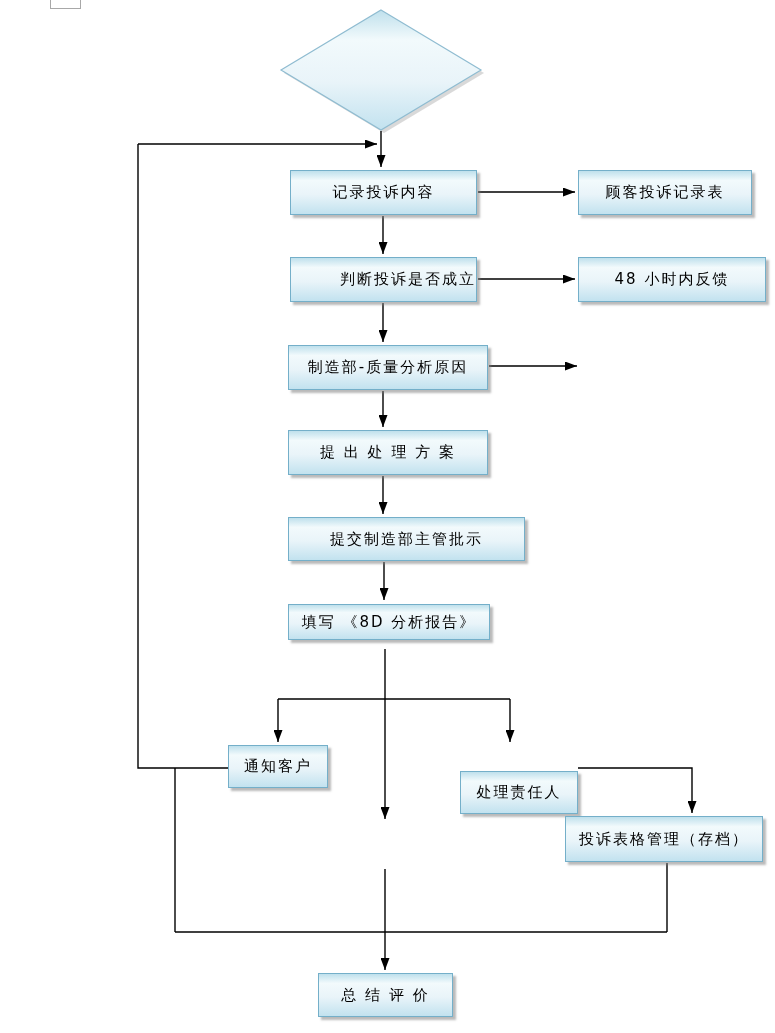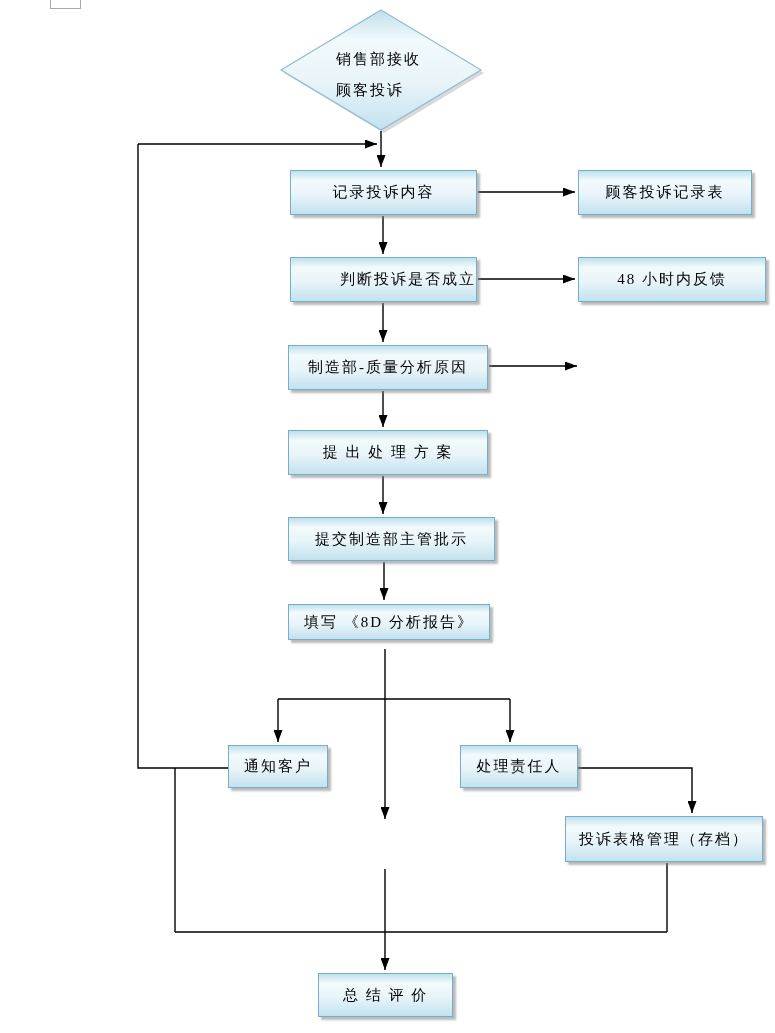--- a/index.html
+++ b/index.html
@@ -17,21 +17,21 @@
     position:absolute;z-index:2;
     border:1px solid var(--node-border,#74afc9);
     background:linear-gradient(180deg,
       var(--node-fill-top,#bfe0ec) 0%,
       var(--node-fill-light,#f2fafc) 22%,
       #e9f4f9 55%,
       var(--node-fill-bottom,#c2e2ef) 100%);
     box-shadow:3px 3px 2px rgba(130,130,130,.55);
     display:flex;align-items:center;justify-content:center;
     font-size:15px;letter-spacing:2px;color:#000;
-    white-space:nowrap;box-sizing:border-box;font-family:Liberation Serif, serif;
+    white-space:nowrap;box-sizing:border-box;
   }
   .diamond-text{
     position:absolute;z-index:3;left:336px;top:44px;
     font-size:15px;letter-spacing:2px;color:#000;line-height:31px;
     white-space:nowrap;
   }
   .diamond-text span{display:block;}
   .corner-artifact{
     position:absolute;z-index:2;left:50px;top:-10px;width:29px;height:17px;
     border:1px solid #a8a8a8;background:#fff;
@@ -80,24 +80,20 @@
 
     <polyline points="228,768 138,768 138,144"></polyline>
 
     <line x1="175" y1="768" x2="175" y2="932"></line>
     <line x1="175" y1="932" x2="667" y2="932"></line>
     <line x1="667" y1="932" x2="667" y2="863"></line>
 
     <line x1="385" y1="869" x2="385" y2="970" marker-end="url(#arr)"></line>
   </svg>
 
-  <div class="diamond-text">
-    <span>销售部接收</span>
-    <span>顾客投诉</span>
-  </div>
 
   <div class="node" style="left:290px;top:170px;width:187px;height:45px;">
     <span>记录投诉内容</span>
   </div>
 
   <div class="node" style="left:578px;top:170px;width:174px;height:45px;">
     <span>顾客投诉记录表</span>
   </div>
 
   <div class="node" style="left:290px;top:257px;width:187px;height:45px;justify-content:flex-end;">
@@ -110,33 +106,33 @@
 
   <div class="node" style="left:288px;top:345px;width:200px;height:45px;text-align:right;">
     <span>制造部-质量分析原因</span>
   </div>
 
 
   <div class="node" style="left:288px;top:430px;width:200px;height:45px;">
     <span>提 出 处 理 方 案</span>
   </div>
 
-  <div class="node" style="left:288px;top:517px;width:207px;height:44px;">
+  <div class="node" style="left:288px;top:517px;width:237px;height:44px;">
     <span>提交制造部主管批示</span>
   </div>
 
   <div class="node" style="left:288px;top:604px;width:202px;height:36px;">
     <span>填写 《8D 分析报告》</span>
   </div>
 
   <div class="node" style="left:228px;top:745px;width:100px;height:43px;">
     <span>通知客户</span>
   </div>
 
-  <div class="node" style="left:460px;top:745px;width:118px;height:43px;">
+  <div class="node" style="left:460px;top:771px;width:118px;height:43px;">
     <span>处理责任人</span>
   </div>
 
 
   <div class="node" style="left:565px;top:816px;width:198px;height:46px;">
     <span>投诉表格管理（存档）</span>
   </div>
 
   <div class="node" style="left:318px;top:973px;width:135px;height:44px;">
     <span>总 结 评 价</span>

